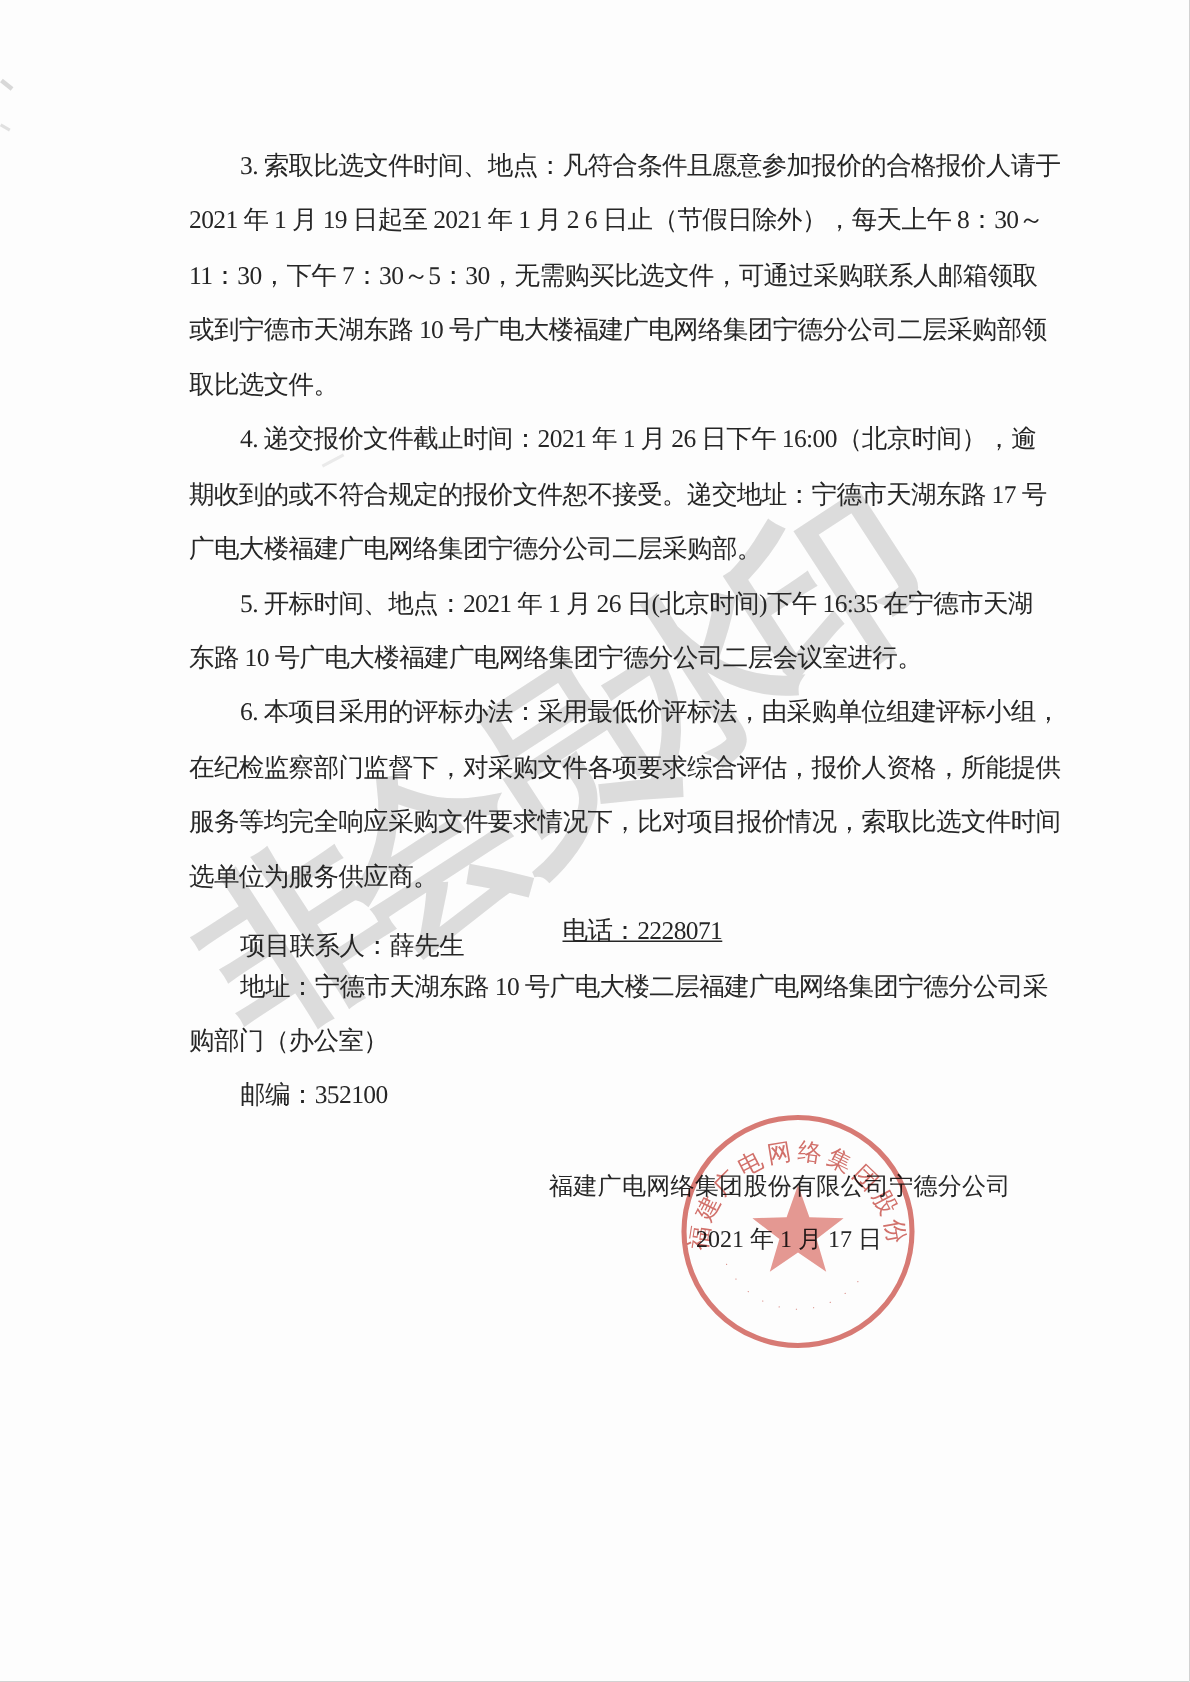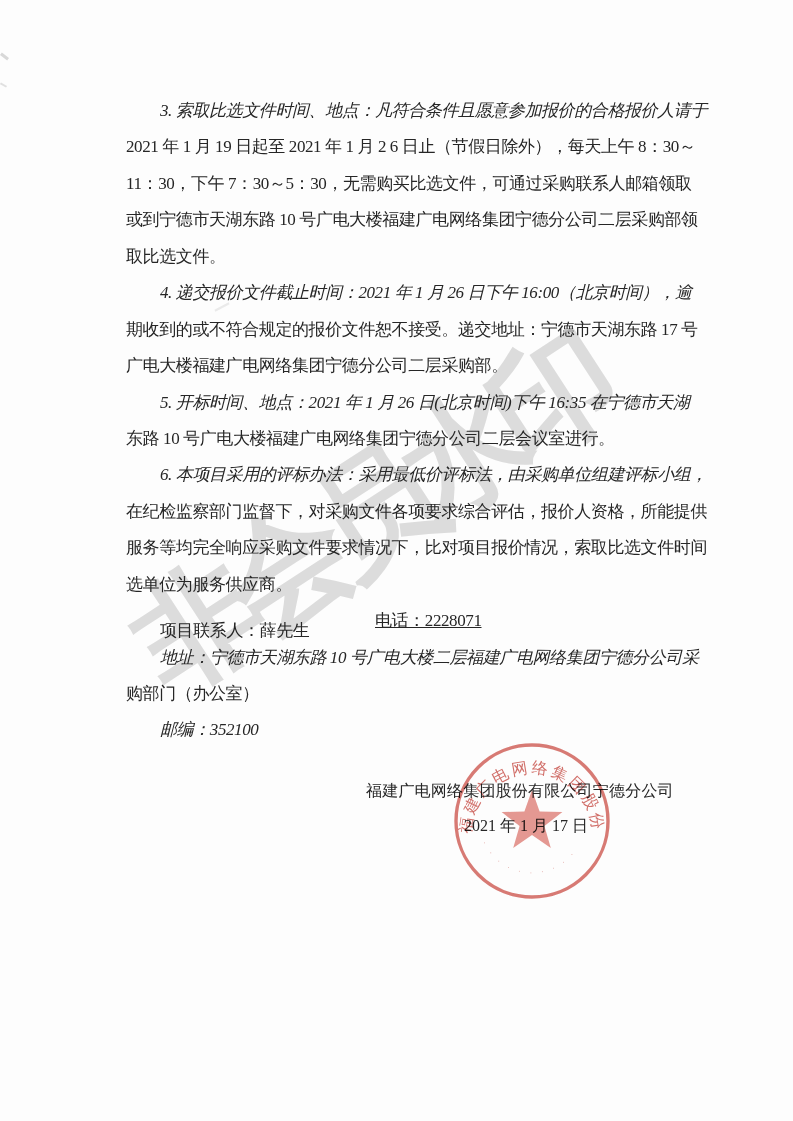--- a/index.html
+++ b/index.html
@@ -37,21 +37,21 @@
     width:600px;
     font-size:17px;
     letter-spacing:-0.4px;
     z-index:2;
   }
   .docline{
     height:36.45px;
     line-height:36.45px;
     white-space:nowrap;
   }
-  .docline.indent{padding-left:34px;font-style:italic;}
+  .docline.indent{padding-left:34px;}
   .contact-line{position:relative;}
   .contact-line .c-label{display:inline-block;padding-left:34px;margin-top:10px;}
   .contact-line .c-phone{position:absolute;left:249px;top:0;text-decoration:underline;}
   
   .sign-company{
     position:absolute;left:366px;top:781px;
     font-size:16px;letter-spacing:0.2px;white-space:nowrap;z-index:2;
   }
   .sign-date{
     position:absolute;left:464px;top:816px;

